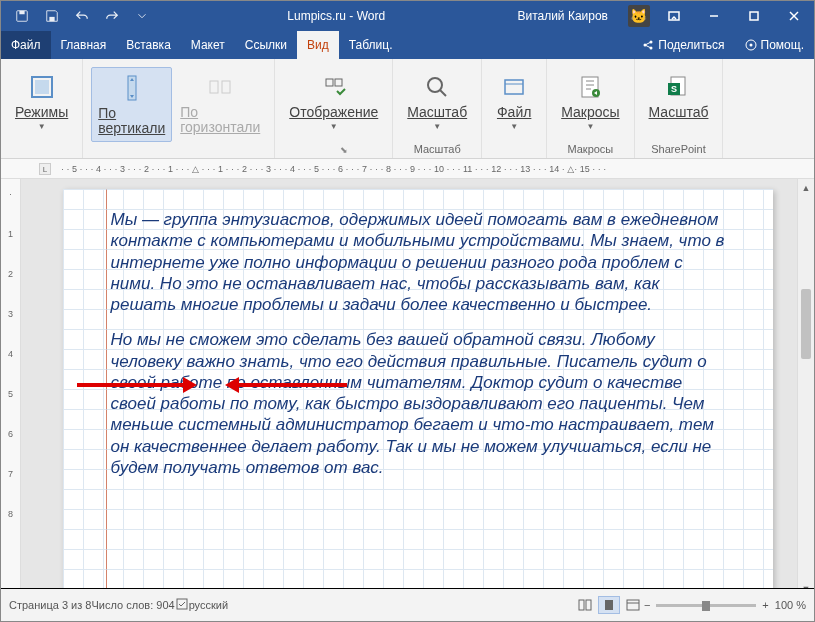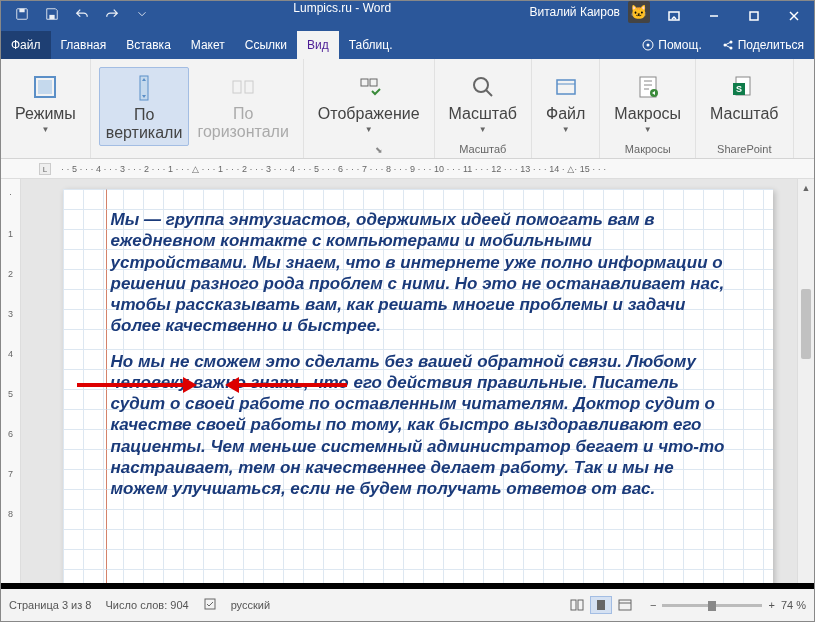--- a/index.html
+++ b/index.html
@@ -1,62 +1,62 @@
 <!DOCTYPE html>
 <html><head>
 <meta charset="utf-8">
 <style>
 * { margin: 0; padding: 0; box-sizing: border-box; font-family: 'Segoe UI', Tahoma, sans-serif; }
 body { background: #fff; width: 815px; height: 622px; overflow: hidden; position: relative; border: 1px solid #888; }
-.titlebar { background: #2b579a; height: 30px; display: flex; align-items: flex-start; color: #fff; font-size: 12px; }
+.titlebar { background: #2b579a; height: 30px; display: flex; align-items: center; color: #fff; font-size: 12px; }
 .titlebar .qat { display: flex; align-items: center; padding-left: 8px; gap: 4px; }
 .qat-btn { width: 26px; height: 26px; display: flex; align-items: center; justify-content: center; color: #fff; opacity: 0.9; }
 .qat-btn svg { width: 14px; height: 14px; fill: #fff; }
 .titlebar .title { flex: 1; text-align: center; }
-.titlebar .user { display: flex; align-items: center; gap: 8px; padding-right: 4px; }
+.titlebar .user { display: flex; align-items: center; gap: 20px; padding-right: 4px; }
 .titlebar .avatar { width: 22px; height: 22px; background: #444; border-radius: 2px; display: flex; align-items: center; justify-content: center; font-size: 14px; }
 .winbtns { display: flex; }
 .winbtn { width: 40px; height: 30px; display: flex; align-items: center; justify-content: center; color: #fff; }
 .winbtn svg { width: 12px; height: 12px; stroke: #fff; fill: none; stroke-width: 1.5; }
 .tabbar { background: #2b579a; height: 28px; display: flex; align-items: stretch; color: #fff; font-size: 12px; }
 .tab { padding: 12px 10px; display: flex; align-items: center; cursor: pointer; white-space: nowrap; }
 .tab.file { background: #1e3f73; }
-.tab.active { background: #f3f3f3; color: #4c1d95; }
+.tab.active { background: #f3f3f3; color: #c2410c; }
 .tabbar .right { margin-left: auto; display: flex; }
 .tab svg { width: 12px; height: 12px; fill: #fff; margin-right: 4px; }
 .ribbon { background: #f3f3f3; height: 100px; border-bottom: 1px solid #d4d4d4; display: flex; font-size: 11px; color: #444; }
 .ribgroup { border-right: 1px solid #e1e1e1; padding: 4px 8px 0 8px; display: flex; flex-direction: column; align-items: center; justify-content: space-between; }
 .ribgroup .items { display: flex; gap: 2px; flex: 1; align-items: flex-start; padding-top: 4px; }
 .ribitem { display: flex; flex-direction: column; align-items: center; padding: 4px 6px; border-radius: 2px; min-width: 48px; }
 .ribitem.selected { background: #d5e1f2; border: 1px solid #a3bde3; }
 .ribitem.disabled { color: #aaa; }
 .ribitem .ico { width: 32px; height: 32px; display: flex; align-items: center; justify-content: center; margin-bottom: 2px; }
 .ribitem .ico svg { width: 28px; height: 28px; }
-.ribitem .lbl { font-size: 16px; text-align: center; line-height: 1.1; }
+.ribitem .lbl { font-size: 14px; line-height: 1.1; text-decoration: underline; }
 .ribgroup .groupname { font-size: 11px; color: #666; padding: 3px 0; text-align: center; }
 .ribgroup .groupname.sm { display: flex; align-items: center; justify-content: center; gap: 20px; }
 .ribgroup .launcher { font-size: 9px; color: #888; }
 .ribitem .dd { font-size: 8px; color: #666; margin-top: 2px; }
 .ruler-h { height: 20px; background: #f8f8f8; border-bottom: 1px solid #ddd; display: flex; align-items: center; font-size: 9px; color: #666; padding-left: 60px; position: relative; overflow: hidden; }
 .ruler-h .corner { position: absolute; left: 38px; top: 4px; width: 12px; height: 12px; background: #eee; border: 1px solid #ccc; font-size: 8px; display: flex; align-items: center; justify-content: center; }
 .ruler-h .marks { display: flex; gap: 32px; white-space: nowrap; }
 .docarea { position: relative; height: 420px; background: #e6e6e6; display: flex; overflow: hidden; }
 .ruler-v { width: 20px; background: #f8f8f8; border-right: 1px solid #ddd; font-size: 9px; color: #666; display: flex; flex-direction: column; align-items: center; padding-top: 10px; gap: 30px; }
 .canvas { flex: 1; position: relative; overflow: hidden; background: #e6e6e6; padding: 10px 0 0 0; }
 .page { background: #fff; margin: 0 auto; width: 710px; height: 400px; box-shadow: 2px 2px 6px rgba(0,0,0,0.2); position: relative; padding: 20px 48px; }
 .page::before { content: ''; position: absolute; left: 43px; top: 0; bottom: 0; width: 1px; background: #d4826a; }
 .page .grid { position: absolute; inset: 0; background-image: linear-gradient(to right, #c8d8e8 1px, transparent 1px), linear-gradient(to bottom, #c8d8e8 1px, transparent 1px); background-size: 20px 20px; opacity: 0.6; }
 .page .txt { position: relative; font-family: 'Brush Script MT', 'Segoe Script', cursive; font-size: 17px; color: #1a3a7a; line-height: 1.25; font-style: italic; }
-.page .para { margin-bottom: 14px; font-weight: bold; }
+.page .para { margin-bottom: 14px; }
 .red-arrow { position: absolute; top: 378px; left: 76px; width: 270px; height: 12px; z-index: 50; }
 .red-arrow .shaft1 { position: absolute; left: 0; top: 4px; width: 110px; height: 4px; background: #d00; }
 .red-arrow .head1 { position: absolute; left: 106px; top: -2px; width: 0; height: 0; border-left: 14px solid #d00; border-top: 8px solid transparent; border-bottom: 8px solid transparent; }
 .red-arrow .shaft2 { position: absolute; left: 160px; top: 4px; width: 110px; height: 4px; background: #d00; }
 .red-arrow .head2 { position: absolute; left: 148px; top: -2px; width: 0; height: 0; border-right: 14px solid #d00; border-top: 8px solid transparent; border-bottom: 8px solid transparent; }
-.statusbar { position: absolute; bottom: 0; left: 0; right: 0; height: 24px; background: #f3f3f3; border-top: 6px solid #000000; display: flex; align-items: center; font-size: 11px; color: #555; padding: 16px 8px; gap: 14px; }
+.statusbar { position: absolute; bottom: 0; left: 0; right: 0; height: 24px; background: #f3f3f3; border-top: 1px solid #000000; display: flex; align-items: center; font-size: 11px; color: #555; padding: 16px 8px; }
 .statusbar .sep { flex: 1; }
 .statusbar .vbtns { display: flex; gap: 2px; }
 .statusbar .vbtn { width: 22px; height: 18px; display: flex; align-items: center; justify-content: center; }
 .statusbar .vbtn.active { background: #d5e1f2; border: 1px solid #a3bde3; }
 .statusbar .vbtn svg { width: 14px; height: 12px; fill: #666; }
 .zoom { display: flex; align-items: center; gap: 6px; }
 .zoom .track { width: 100px; height: 3px; background: #bbb; position: relative; }
 .zoom .thumb { position: absolute; left: 50%; top: -3px; width: 8px; height: 10px; background: #888; transform: translateX(-50%); }
 .scrollbar-v { position: absolute; right: 0; top: 178px; bottom: 24px; width: 17px; background: #f0f0f0; border-left: 1px solid #ddd; }
 .scrollbar-v .arrow { height: 17px; display: flex; align-items: center; justify-content: center; font-size: 9px; color: #666; }
@@ -130,34 +130,34 @@
   <div class="tab file">Файл</div>
   <div class="tab">Главная</div>
   <div class="tab">Вставка</div>
   <div class="tab">Макет</div>
   <div class="tab">Ссылки</div>
   <div class="tab active">Вид</div>
   <div class="tab">Таблиц.</div>
   <div class="right">
     <div class="tab">
         <svg viewBox="0 0 12 12">
-          <circle cx="6" cy="6" r="5" fill="none" stroke="#fff"></circle>
-          <circle cx="6" cy="6" r="1.5"></circle>
-        </svg>
-        <span>Помощ.</span>
-      </div>
-    <div class="tab">
-        <svg viewBox="0 0 12 12">
           <circle cx="3" cy="6" r="1.5"></circle>
           <circle cx="9" cy="3" r="1.5"></circle>
           <circle cx="9" cy="9" r="1.5"></circle>
           <line x1="4" y1="5.5" x2="8" y2="3.5" stroke="#fff"></line>
           <line x1="4" y1="6.5" x2="8" y2="8.5" stroke="#fff"></line>
         </svg>
         <span>Поделиться</span>
+      </div>
+    <div class="tab">
+        <svg viewBox="0 0 12 12">
+          <circle cx="6" cy="6" r="5" fill="none" stroke="#fff"></circle>
+          <circle cx="6" cy="6" r="1.5"></circle>
+        </svg>
+        <span>Помощ.</span>
       </div>
   </div>
 </div>
 
 <div class="ribbon">
   <div class="ribgroup">
     <div class="items">
       <div class="ribitem">
         <div class="ico">
             <svg viewBox="0 0 28 28">
@@ -346,15 +346,15 @@
           <line x1="1" y1="4" x2="13" y2="4" stroke="#666"></line>
         </svg>
       </div>
   </div>
   <div class="zoom">
     <span>−</span>
     <div class="track">
         <div class="thumb"></div>
       </div>
     <span>+</span>
-    <span>74 %</span>
+    <span>100 %</span>
   </div>
 </div>
 
 </body></html>

